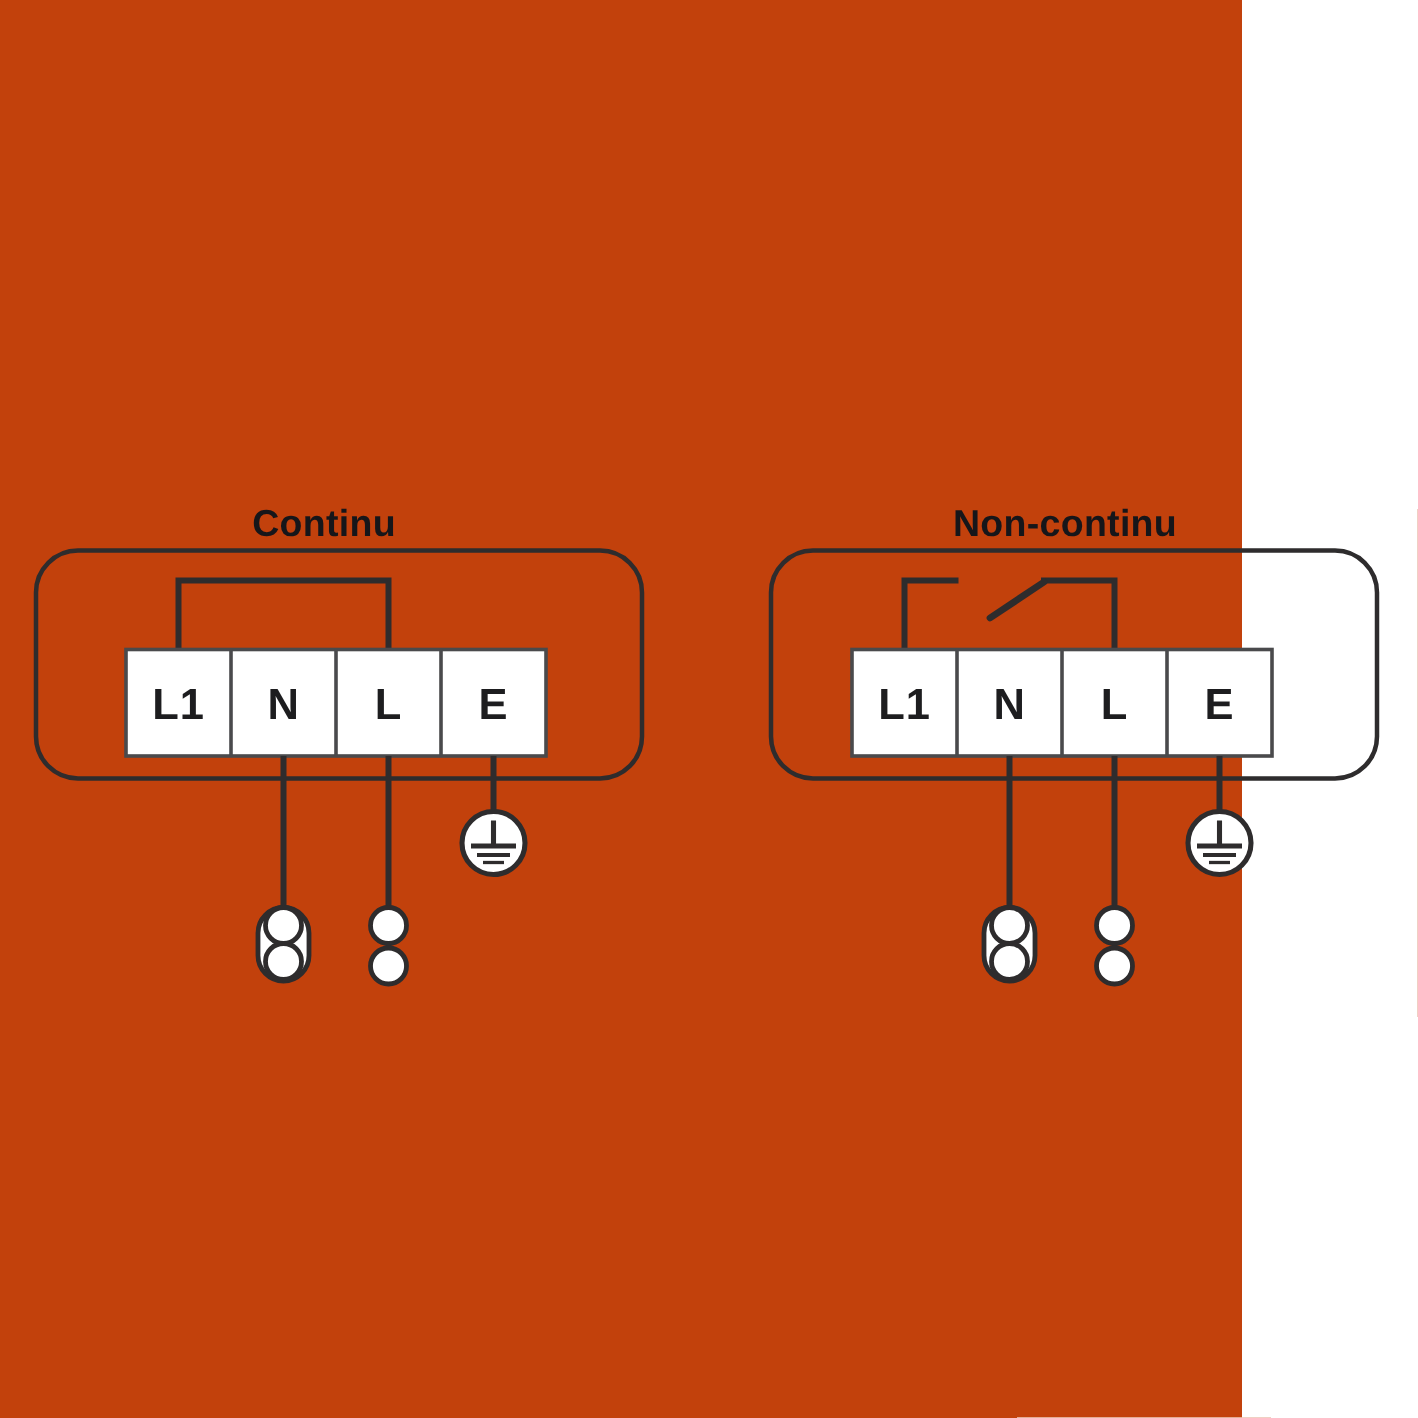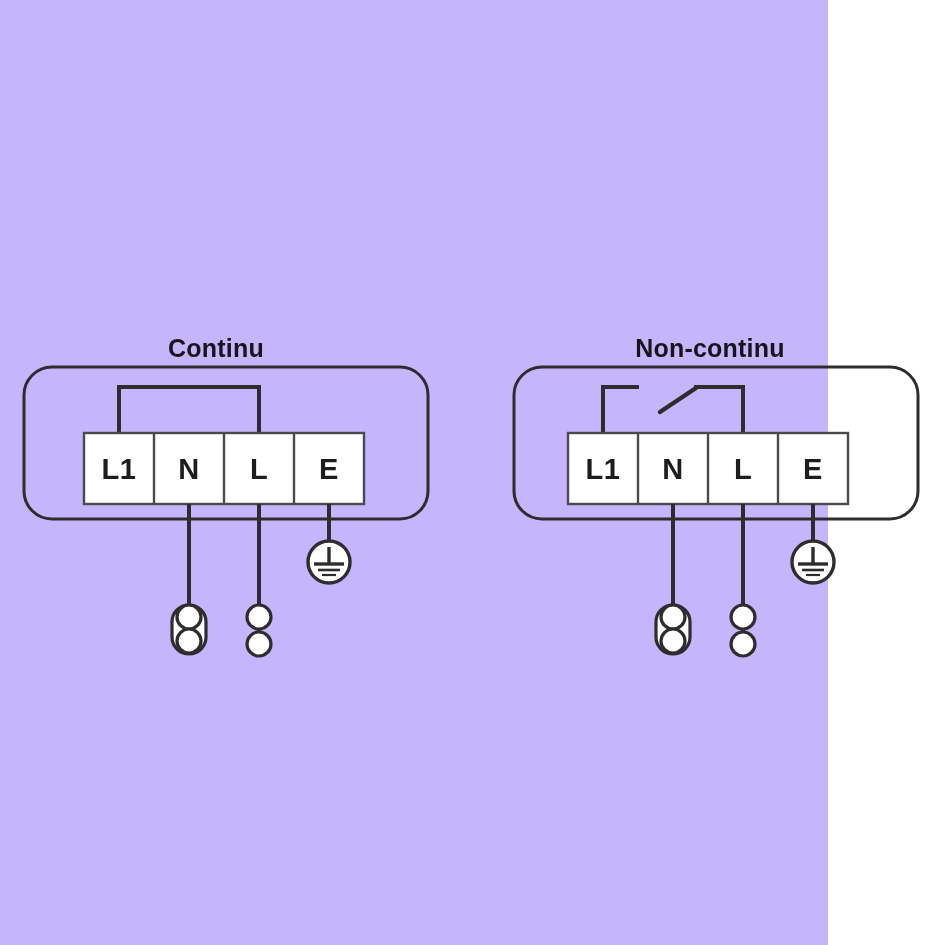--- a/index.html
+++ b/index.html
@@ -11,21 +11,21 @@
   body {
     width: 945px;
     height: 945px;
     font-family: "Liberation Sans", sans-serif;
     overflow: hidden;
   }
   #canvas {
     position: relative;
     width: 828px;
     height: 945px;
-    background: #c4b5fd;
+    background: #c2410c;
   }
   .diagram-svg {
     position: absolute;
     top: 0;
     left: 0;
     width: 945px;
     height: 945px;
   }
   .title-text {
     font-family: "Liberation Sans", sans-serif;

